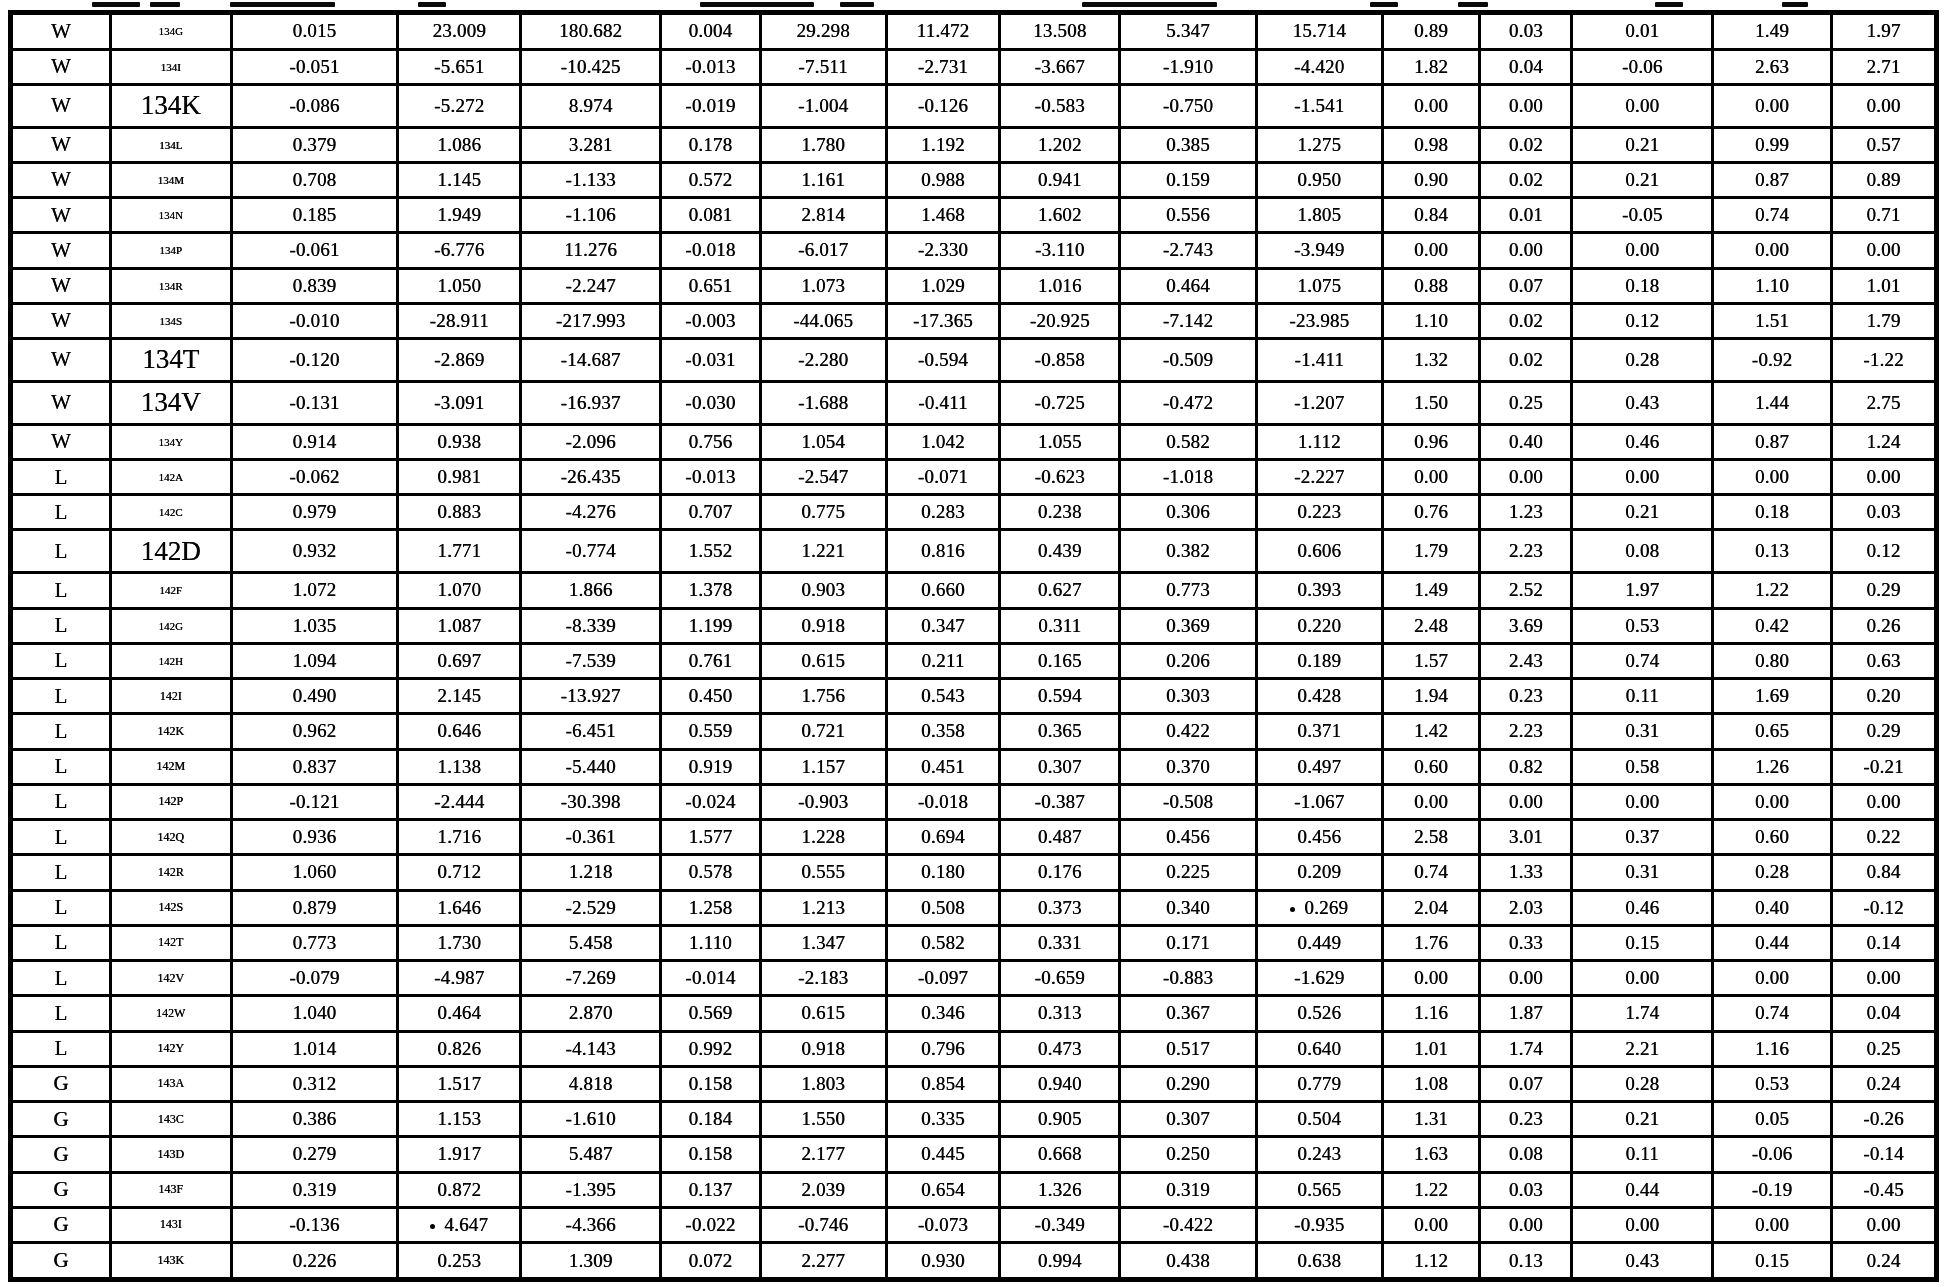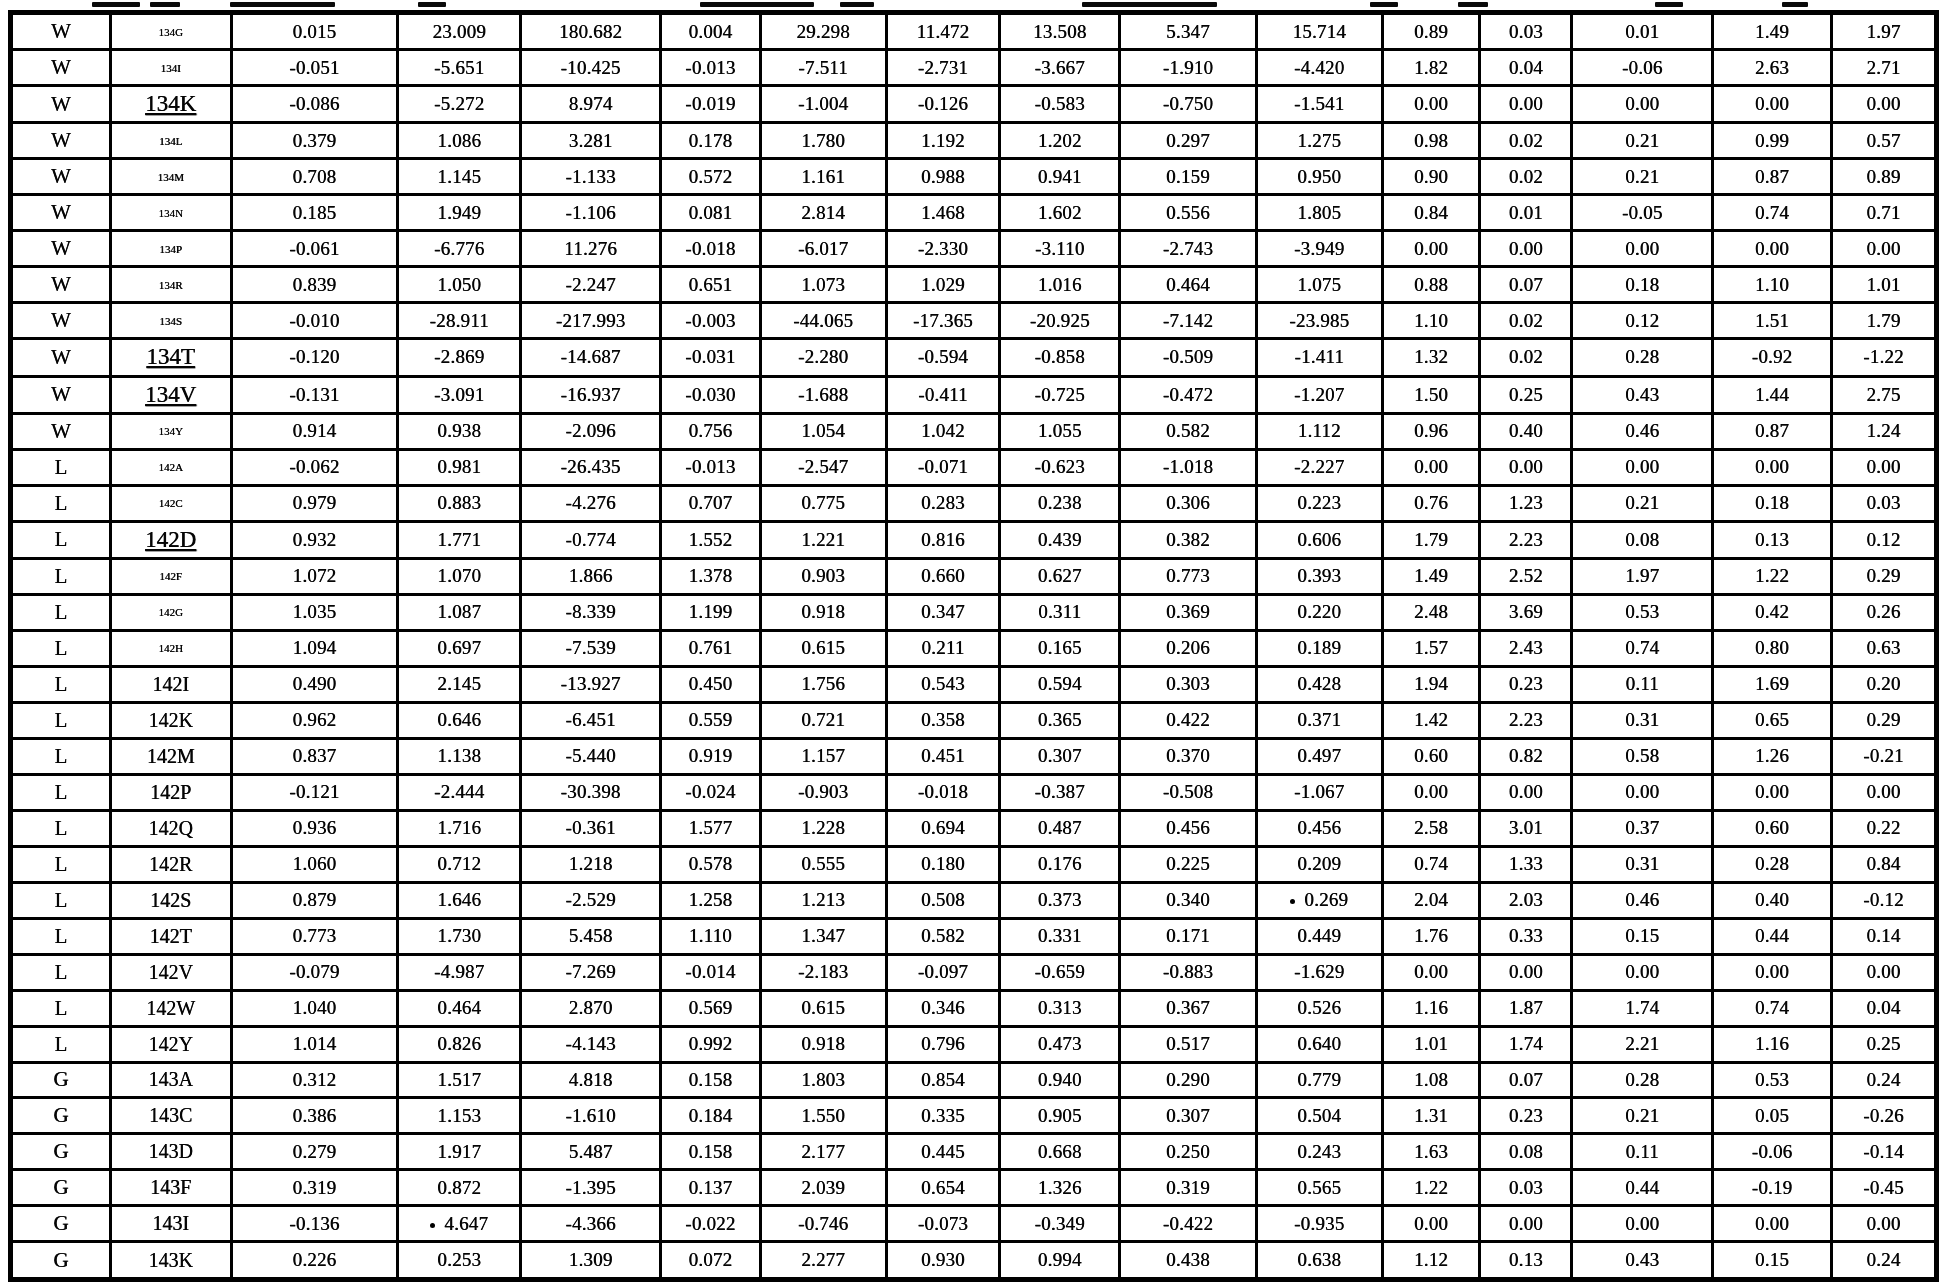--- a/index.html
+++ b/index.html
@@ -39,22 +39,22 @@
     border: 3px solid #000;
     text-align: center;
     vertical-align: middle;
     padding: 0;
     white-space: nowrap;
     overflow: hidden;
     text-shadow: 0.4px 0.4px 0 #111;
   }
   td.c-letter { font-size: 21px; }
   td.c-code.sz-sm { font-size: 11px; }
-  td.c-code.sz-md { font-size: 20px; }
-  td.c-code.sz-lg { font-size: 23px; text-decoration: underline; }
+  td.c-code.sz-md { font-size: 12px; }
+  td.c-code.sz-lg { font-size: 27px; }
   td.c-val { font-size: 19px; letter-spacing: 0.2px; }
   .stray-dot {
     display: inline-block;
     width: 5px;
     height: 5px;
     background: #000;
     border-radius: 50%;
     margin-right: 9px;
     vertical-align: 2px;
   }
@@ -154,21 +154,21 @@
         <tr>
           <td class="c-letter">W</td>
           <td class="c-code sz-sm">134L</td>
           <td class="c-val">0.379</td>
           <td class="c-val">1.086</td>
           <td class="c-val">3.281</td>
           <td class="c-val">0.178</td>
           <td class="c-val">1.780</td>
           <td class="c-val">1.192</td>
           <td class="c-val">1.202</td>
-          <td class="c-val">0.297</td>
+          <td class="c-val">0.385</td>
           <td class="c-val">1.275</td>
           <td class="c-val">0.98</td>
           <td class="c-val">0.02</td>
           <td class="c-val">0.21</td>
           <td class="c-val">0.99</td>
           <td class="c-val">0.57</td>
         </tr>
         <tr>
           <td class="c-letter">W</td>
           <td class="c-code sz-sm">134M</td>

